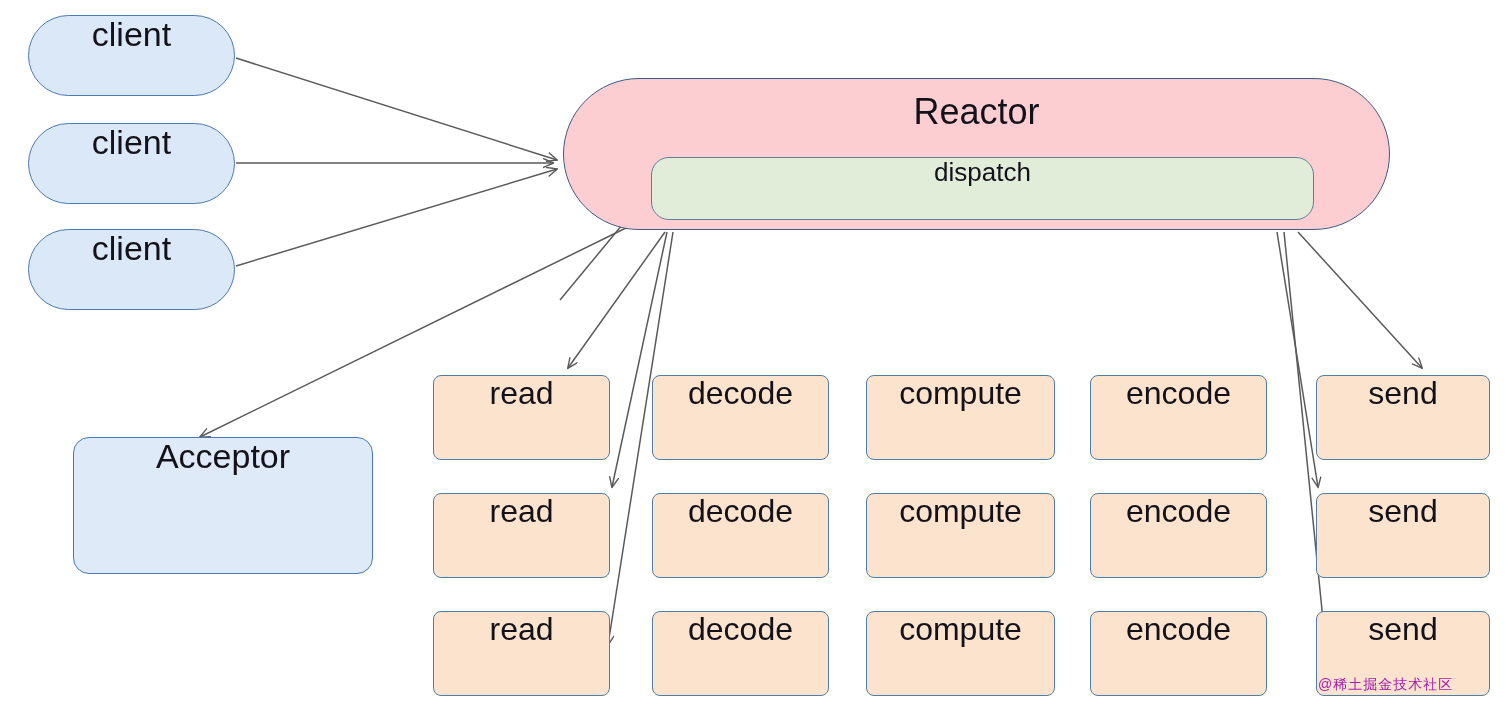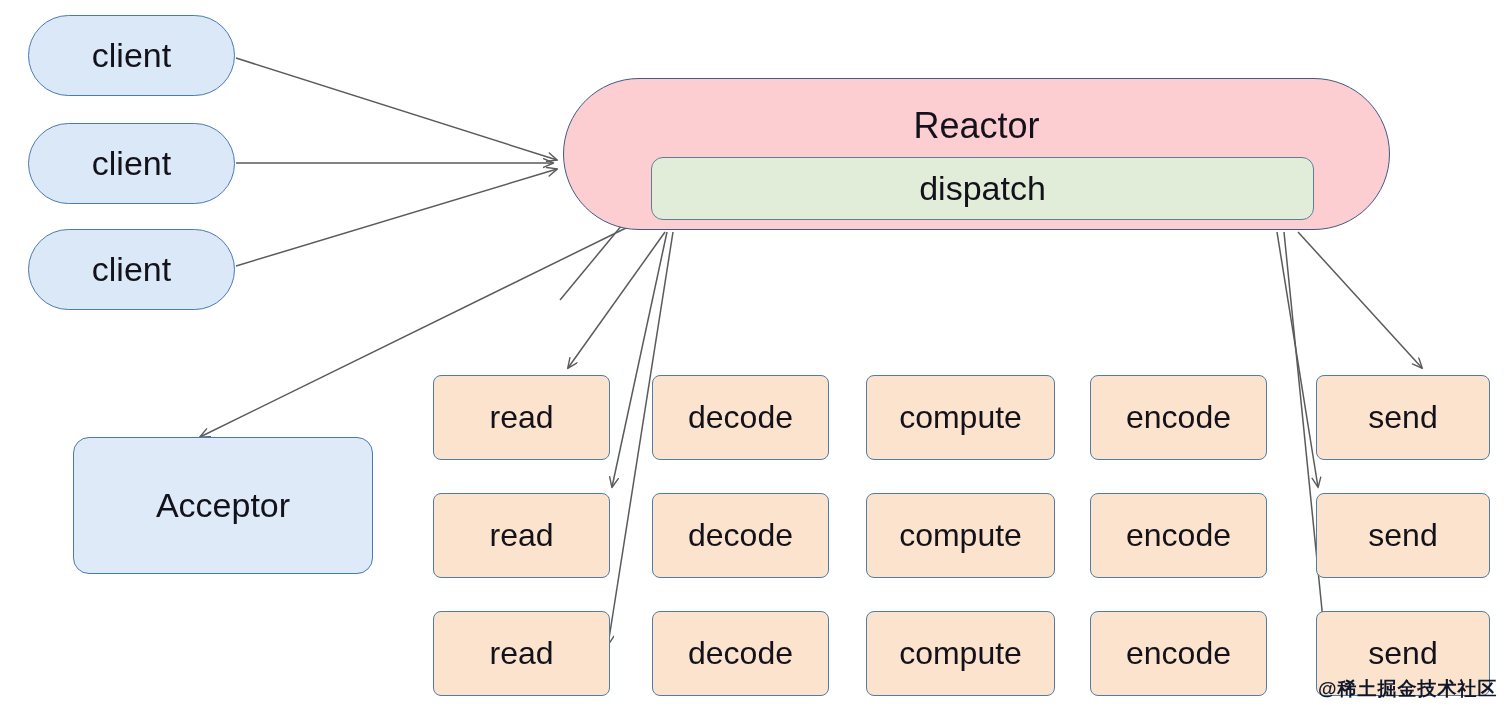--- a/index.html
+++ b/index.html
@@ -22,21 +22,20 @@
     left: 0;
     top: 0;
     width: 1512px;
     height: 722px;
     pointer-events: none;
   }
   .node {
     position: absolute;
     box-sizing: border-box;
     display: flex;
-    align-items: center;
     justify-content: center;
     color: #13111a;
     text-align: center;
     line-height: 1.1;
   }
   .node-client {
     background: #dbe8f7;
     border: 1.6px solid #4a7ab5;
     border-radius: 999px;
     font-size: 34px;
@@ -46,42 +45,41 @@
     border: 1.6px solid #4a7ab5;
     border-radius: 16px;
     font-size: 34px;
   }
   .node-reactor {
     background: #fccdd1;
     border: 1.8px solid #3f5b86;
     border-radius: 999px;
     font-size: 36px;
     align-items: flex-start;
-    padding-top: 27px;
+    padding-top: 13px;
   }
   .node-dispatch {
     background: #e2edd9;
     border: 1.6px solid #5f7f96;
-    border-radius: 12px;
-    font-size: 34px;
+    border-radius: 18px;
+    font-size: 26px;
   }
   .node-worker {
     background: #fbe3cd;
     border: 1.6px solid #4f7da6;
     border-radius: 8px;
     font-size: 32px;
   }
   .watermark {
     position: absolute;
-    font-size: 19px;
-    color: #0f172a;
+    font-size: 14px;
+    color: #a21caf;
     letter-spacing: 1px;
     white-space: nowrap;
     user-select: none;
-    font-weight: bold;
   }
 </style>
 </head>
 <body>
 
 <div id="canvas">
 
   <svg id="edges" viewBox="0 0 1512 722">
     <defs>
       <marker id="ah" markerWidth="13" markerHeight="13" refX="10.5" refY="5" orient="auto" markerUnits="userSpaceOnUse">

